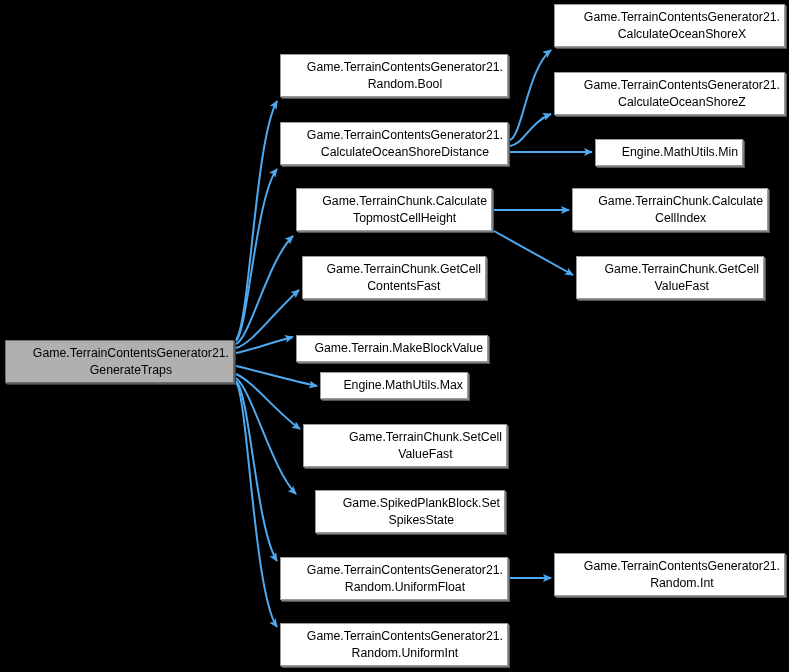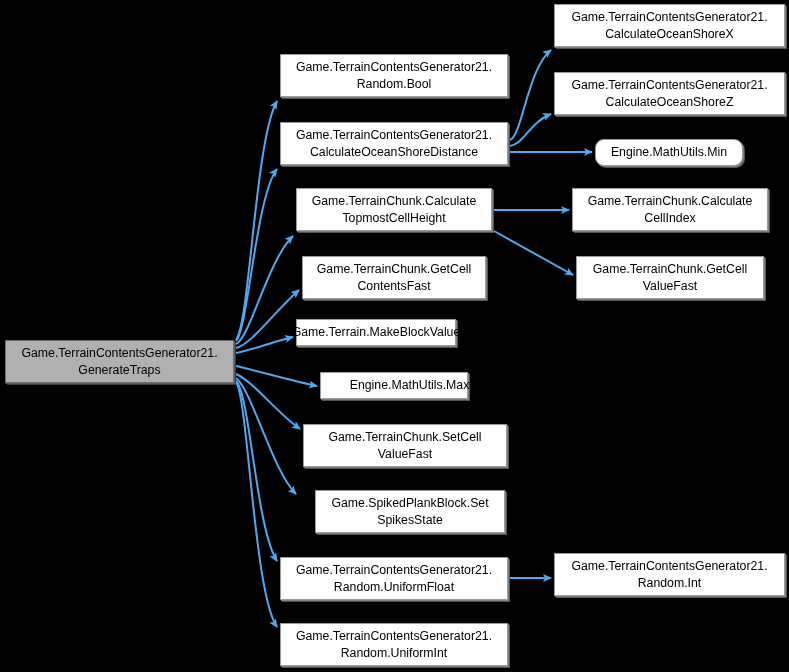--- a/index.html
+++ b/index.html
@@ -24,21 +24,21 @@
     pointer-events: none;
   }
   .node {
     position: absolute;
     box-sizing: border-box;
     background: #ffffff;
     border: 1px solid #9a9a9a;
     box-shadow: 1px 1px 0 0 #7f7f7f, 2px 2px 0 0 #545454;
     display: flex;
     align-items: center;
-    justify-content: center;
+    justify-content: flex-end;
     text-align: center;
     color: #000000;
     font-size: 12.3px;
     line-height: 17px;
     letter-spacing: 0px;
     padding: 0 4px;
   }
   .node.root {
     background: #b0b0b0;
     border: 1px solid #6d6d6d;
@@ -94,21 +94,21 @@
 CalculateOceanShoreDistance</span>
       </div>
       <div class="node" style="left: 296px; top: 188px; width: 196px; height: 43px;">
         <span class="node-label">Game.TerrainChunk.Calculate
 TopmostCellHeight</span>
       </div>
       <div class="node" style="left: 302px; top: 256px; width: 184px; height: 43px;">
         <span class="node-label">Game.TerrainChunk.GetCell
 ContentsFast</span>
       </div>
-      <div class="node" style="left: 296px; top: 319px; width: 160px; height: 27px;">
+      <div class="node" style="left: 296px; top: 335px; width: 192px; height: 27px;">
         <span class="node-label">Game.Terrain.MakeBlockValue</span>
       </div>
       <div class="node" style="left: 320px; top: 372px; width: 148px; height: 27px; padding-left: 35px;">
         <span class="node-label">Engine.MathUtils.Max</span>
       </div>
       <div class="node" style="left: 303px; top: 424px; width: 204px; height: 43px;">
         <span class="node-label">Game.TerrainChunk.SetCell
 ValueFast</span>
       </div>
       <div class="node" style="left: 299px; top: 490px; width: 190px; height: 43px; margin-left: 16px;">
@@ -124,21 +124,21 @@
 Random.UniformInt</span>
       </div>
       <div class="node" style="left: 554px; top: 4px; width: 231px; height: 43px;">
         <span class="node-label">Game.TerrainContentsGenerator21.
 CalculateOceanShoreX</span>
       </div>
       <div class="node" style="left: 554px; top: 72px; width: 231px; height: 43px;">
         <span class="node-label">Game.TerrainContentsGenerator21.
 CalculateOceanShoreZ</span>
       </div>
-      <div class="node" style="left: 595px; top: 139px; width: 148px; height: 27px; border-radius: 9px;">
+      <div class="node" style="left: 595px; top: 139px; width: 148px; height: 27px;">
         <span class="node-label">Engine.MathUtils.Min</span>
       </div>
       <div class="node" style="left: 572px; top: 188px; width: 196px; height: 43px;">
         <span class="node-label">Game.TerrainChunk.Calculate
 CellIndex</span>
       </div>
       <div class="node" style="left: 576px; top: 256px; width: 188px; height: 43px;">
         <span class="node-label">Game.TerrainChunk.GetCell
 ValueFast</span>
       </div>

